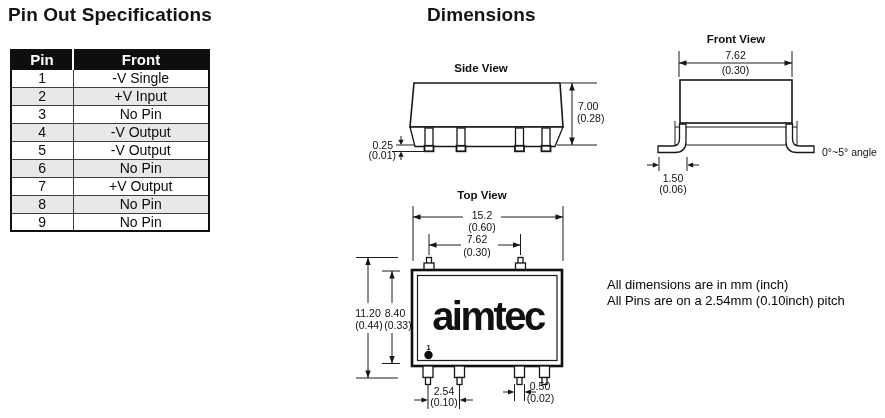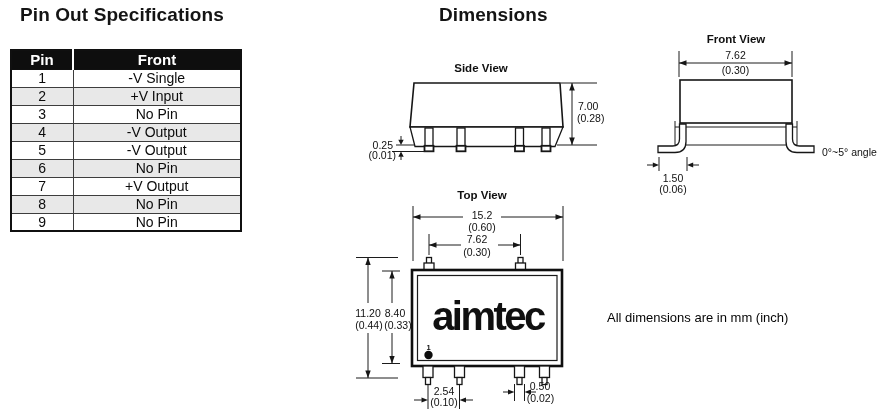--- a/index.html
+++ b/index.html
@@ -1,42 +1,42 @@
 <!DOCTYPE html>
 <html><head>
 <meta charset="utf-8">
 <style>
   * { margin:0; padding:0; box-sizing:border-box; }
   html,body { background:#fff; }
   body {
     width:885px; height:418px; position:relative; overflow:hidden;
     font-family:"Liberation Sans","DejaVu Sans",sans-serif; color:#111;
   }
-  .sec-title { position:absolute; font-size:19px; font-weight:bold; color:#141414; letter-spacing:0.1px; white-space:nowrap;margin-left:12px; }
+  .sec-title { position:absolute; font-size:19px; font-weight:bold; color:#141414; letter-spacing:0.1px; white-space:nowrap; }
   #pinout-title { left:8px; top:4px; }
   #dims-title   { left:427px; top:4px;text-align:right; }
 
   table.pinout {
-    position:absolute; left:10px; top:49px; width:232px;
+    position:absolute; left:10px; top:49px; width:200px;
     border-collapse:collapse; table-layout:fixed;
     border:2px solid #101010;
   }
   table.pinout col.c1 { width:62px; }
   table.pinout thead th {
     background:#0e0e0e; color:#fff; font-size:15px; font-weight:bold;
     height:19px; text-align:center; border-bottom:1.5px solid #101010;
   }
   table.pinout thead th + th { border-left:2.5px solid #fff; }
   table.pinout tbody td {
     font-size:14px; height:18px; text-align:center;
     border:1px solid #3d3d3d; color:#0b0b0b; background:#fff;
   }
   table.pinout tbody tr.alt td { background:#e8e8e8; }
 
-  .notes { position:absolute; left:607px; top:277px; font-size:13px; line-height:15.6px; color:#050505; white-space:nowrap;margin-top:33px; }
+  .notes { position:absolute; left:607px; top:277px; font-size:13px; line-height:15.6px; color:#050505; white-space:nowrap; }
 
   svg.draw { position:absolute; left:350px; top:26px; }
   svg.draw text { fill:#101010; font-family:"Liberation Sans","DejaVu Sans",sans-serif; }
   .lbl { font-size:10.5px; }
   .vt  { font-size:11.5px; font-weight:bold; }
   .logo { font-size:40px; font-weight:bold; letter-spacing:-2.5px; fill:#0a0a0a; }
   .p1  { font-size:7.5px; font-weight:bold; }
   .s   { fill:#fff; stroke:#161616; stroke-width:1.6; }
   .s13 { fill:#fff; stroke:#161616; stroke-width:1.3; }
   .ft  { fill:#fff; stroke:#161616; stroke-width:1.8; }
@@ -272,13 +272,14 @@
       <line class="d" x1="536" y1="392" x2="530.8" y2="392"></line>
       <polygon class="ah" points="524.5,392 531,389.5 531,394.5"></polygon>
       <text class="lbl" x="540" y="390" text-anchor="middle">0.50</text>
       <text class="lbl" x="540.5" y="402" text-anchor="middle">(0.02)</text>
     </g>
   </g>
 </svg>
 
 <div class="notes">
   <div>All dimensions are in mm (inch)</div>
+  <div>All Pins are on a 2.54mm (0.10inch) pitch</div>
 </div>
 
 </body></html>

